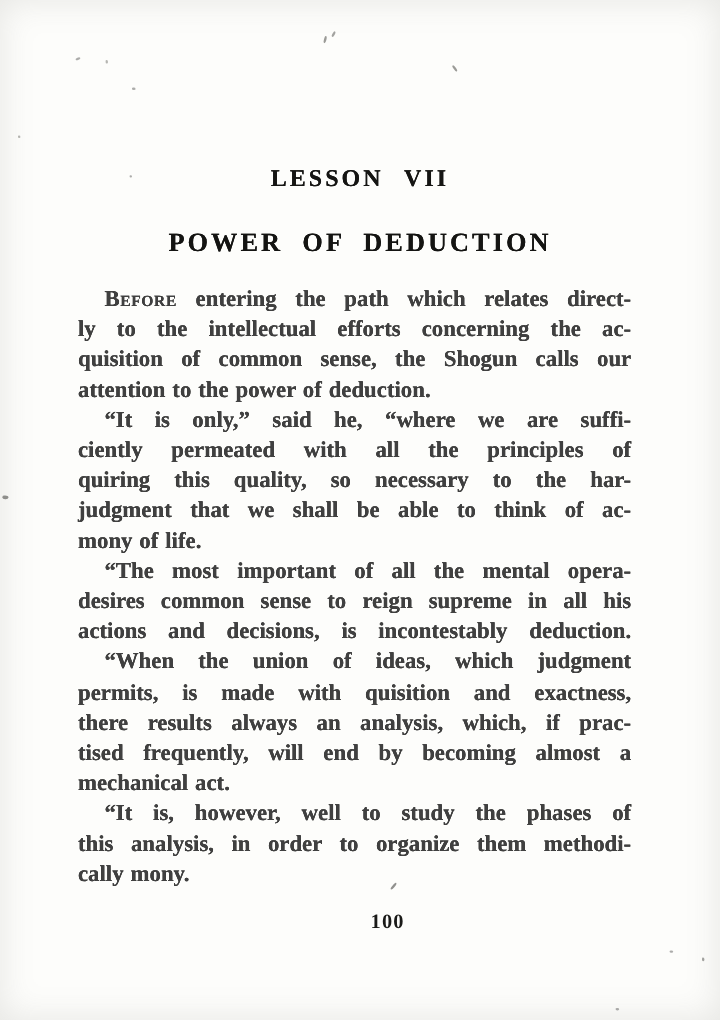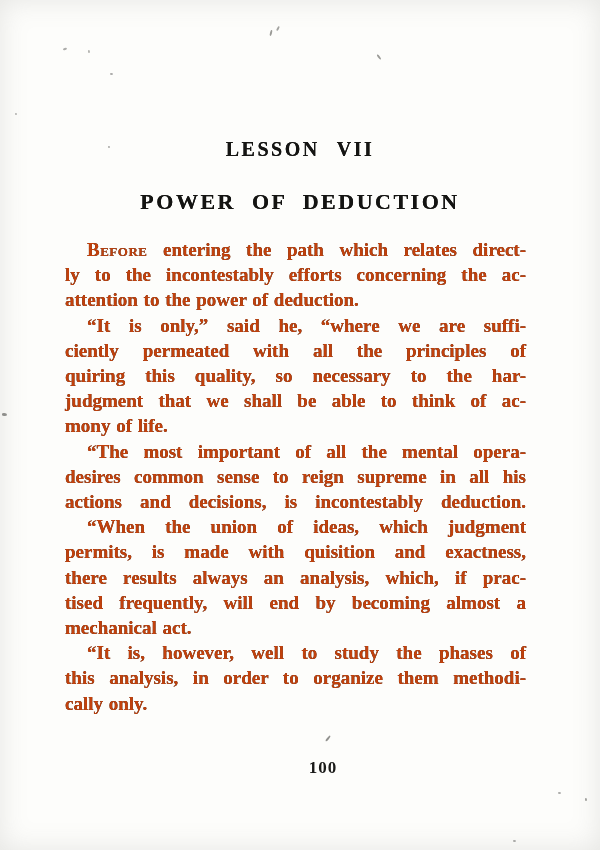--- a/index.html
+++ b/index.html
@@ -53,21 +53,21 @@
   }
   .body-text {
     position: absolute;
     top: 237px;
     left: 65px;
     width: 461px;
     font-size: 19px;
     font-weight: 700;
     line-height: 25.2px;
     word-spacing: 1px;
-    color: #c2410c;
+    color: #404040;
     text-shadow: 0 0 0.4px #1a1a18;
   }
   .line {
     text-align: justify;
     text-align-last: justify;
     white-space: normal;
   }
   .line.first {
     text-indent: 22px;
   }
@@ -103,21 +103,22 @@
 <div class="page">
 
   <div class="lesson-heading">LESSON VII</div>
 
   <div class="chapter-title">POWER OF DEDUCTION</div>
 
   <div class="body-text">
 
     <div>
       <div class="line first"><span class="smallcaps">Before</span><span> entering the path which relates direct-</span></div>
-      <div class="line">ly to the incontestably efforts concerning the ac-</div>
+      <div class="line">ly to the intellectual efforts concerning the ac-</div>
+      <div class="line">quisition of common sense, the Shogun calls our</div>
       <div class="line flush">attention to the power of deduction.</div>
     </div>
 
     <div>
       <div class="line first">“It is only,” said he, “where we are suffi-</div>
       <div class="line">ciently permeated with all the principles of</div>
       <div class="line">quiring this quality, so necessary to the har-</div>
       <div class="line">judgment that we shall be able to think of ac-</div>
       <div class="line flush">mony of life.</div>
     </div>
@@ -132,21 +133,21 @@
       <div class="line first">“When the union of ideas, which judgment</div>
       <div class="line">permits, is made with quisition and exactness,</div>
       <div class="line">there results always an analysis, which, if prac-</div>
       <div class="line">tised frequently, will end by becoming almost a</div>
       <div class="line flush">mechanical act.</div>
     </div>
 
     <div>
       <div class="line first">“It is, however, well to study the phases of</div>
       <div class="line">this analysis, in order to organize them methodi-</div>
-      <div class="line flush">cally only.</div>
+      <div class="line flush">cally mony.</div>
     </div>
 
   </div>
 
   <div class="page-number">100</div>
 
   <div class="speck" style="left:270px; top:30px; width:2px; height:6px; transform:rotate(15deg); opacity:.55;"></div>
   <div class="speck" style="left:277px; top:26px; width:2px; height:5px; transform:rotate(30deg); opacity:.5;"></div>
   <div class="speck" style="left:378px; top:54px; width:2px; height:6px; transform:rotate(-35deg); opacity:.55;"></div>
   <div class="speck" style="left:63px; top:48px; width:4px; height:2px; transform:rotate(-20deg); opacity:.45;"></div>

